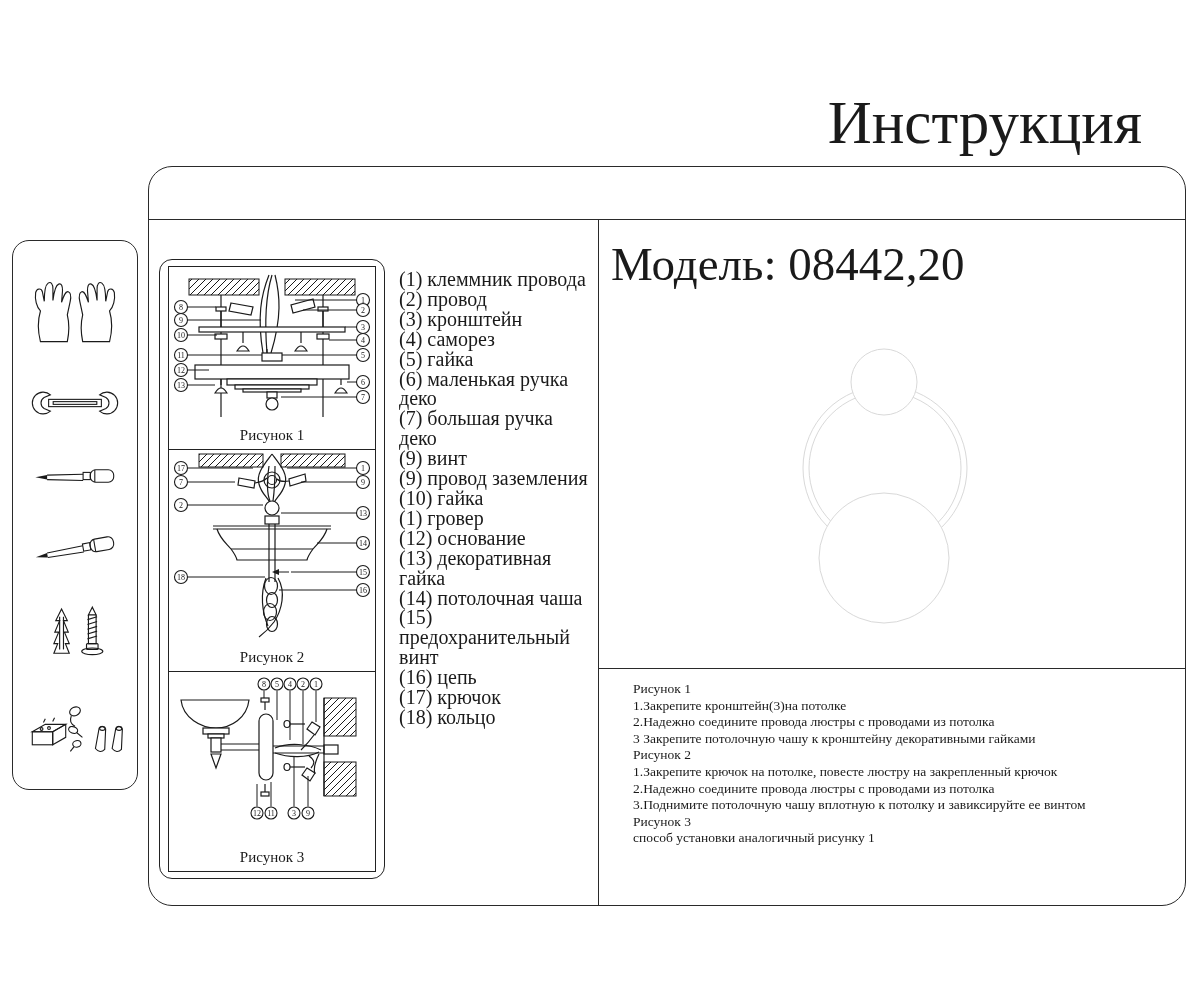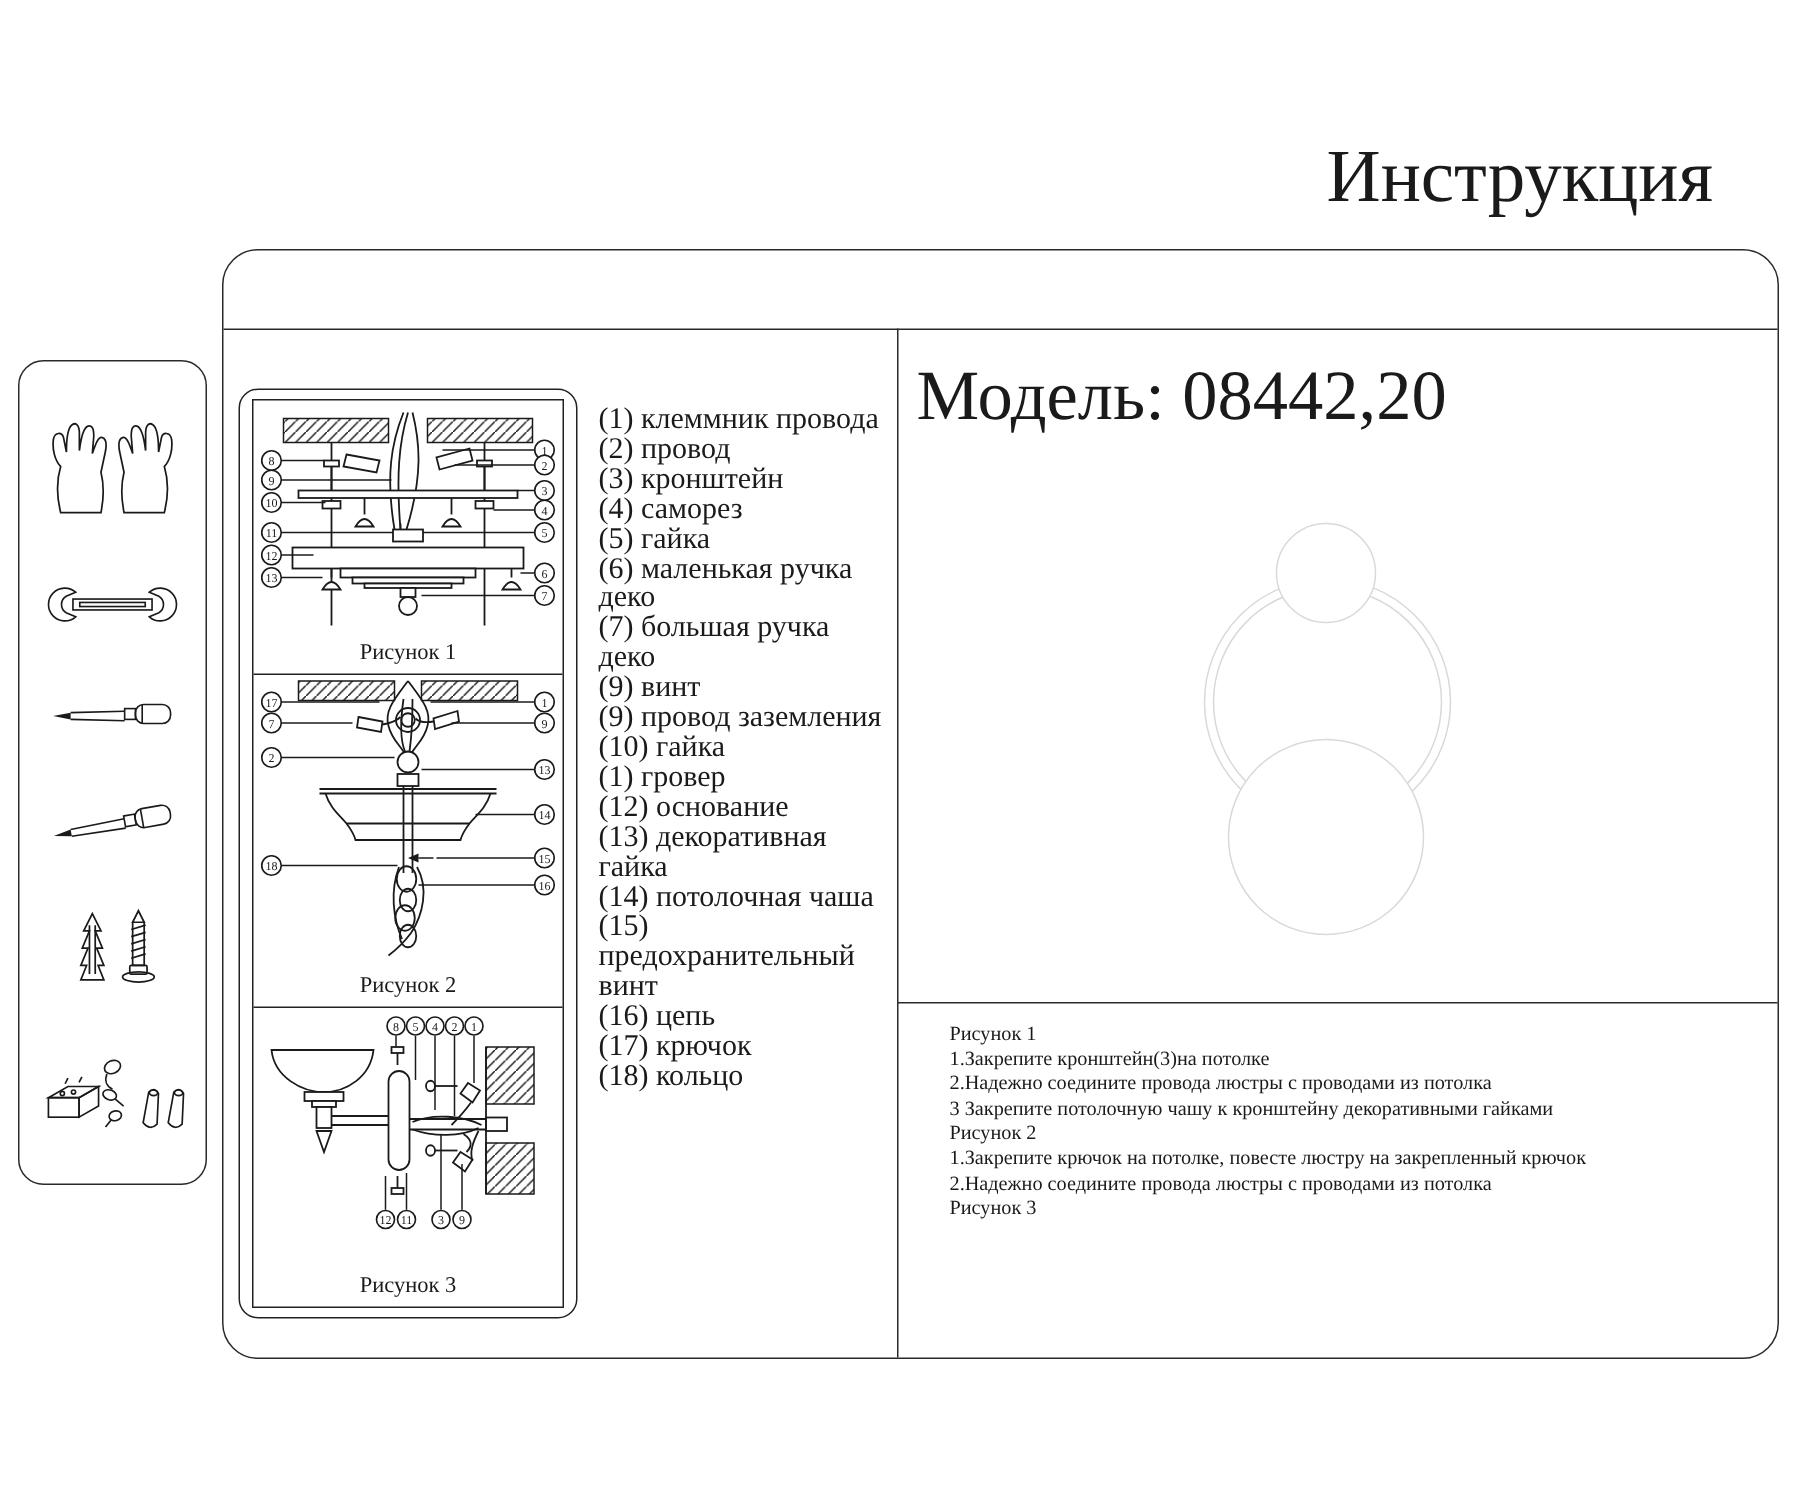--- a/index.html
+++ b/index.html
@@ -1,18 +1,18 @@
 <!DOCTYPE html>
 <html><head>
 <meta charset="utf-8">
 <style>
   html,body{margin:0;padding:0;background:#fff;}
   .page{position:relative;width:1200px;height:999px;background:#fff;overflow:hidden;
         font-family:"Liberation Serif",serif;color:#1a1a1a;}
-  .title{position:absolute;top:88px;right:58px;font-size:50px;white-space:nowrap;text-align:right;}
+  .title{position:absolute;top:88px;right:58px;font-size:61px;white-space:nowrap;text-align:right;}
   
   .tools{position:absolute;left:12px;top:240px;width:126px;height:550px;
          border:1.7px solid #2a2a2a;border-radius:17px;display:flex;flex-direction:column;
          align-items:center;justify-content:space-around;padding:14px 0;box-sizing:border-box;}
   .tools svg{display:block;}
   
   .mainbox{position:absolute;left:148px;top:166px;width:1038px;height:740px;
            border:1.7px solid #2a2a2a;border-radius:24px;box-sizing:border-box;}
   .hline-top{position:absolute;left:0;right:0;top:52px;border-top:1.7px solid #2a2a2a;}
   .vdivider{position:absolute;left:449px;top:52px;bottom:0;border-left:1.7px solid #2a2a2a;}
@@ -398,17 +398,19 @@
     </svg>
 
     <div class="instr">
         <div>Рисунок 1</div>
         <div>1.Закрепите кронштейн(3)на потолке</div>
         <div>2.Надежно соедините провода люстры с проводами из потолка</div>
         <div>3 Закрепите потолочную чашу к кронштейну декоративными гайками</div>
         <div>Рисунок 2</div>
         <div>1.Закрепите крючок на потолке, повесте люстру на закрепленный крючок</div>
         <div>2.Надежно соедините провода люстры с проводами из потолка</div>
+        <div>3.Поднимите потолочную чашу вплотную к потолку и завиксируйте ее винтом</div>
         <div>Рисунок 3</div>
+        <div>способ установки аналогичный рисунку 1</div>
       </div>
   </div>
 
 </div>
 
 </body></html>

